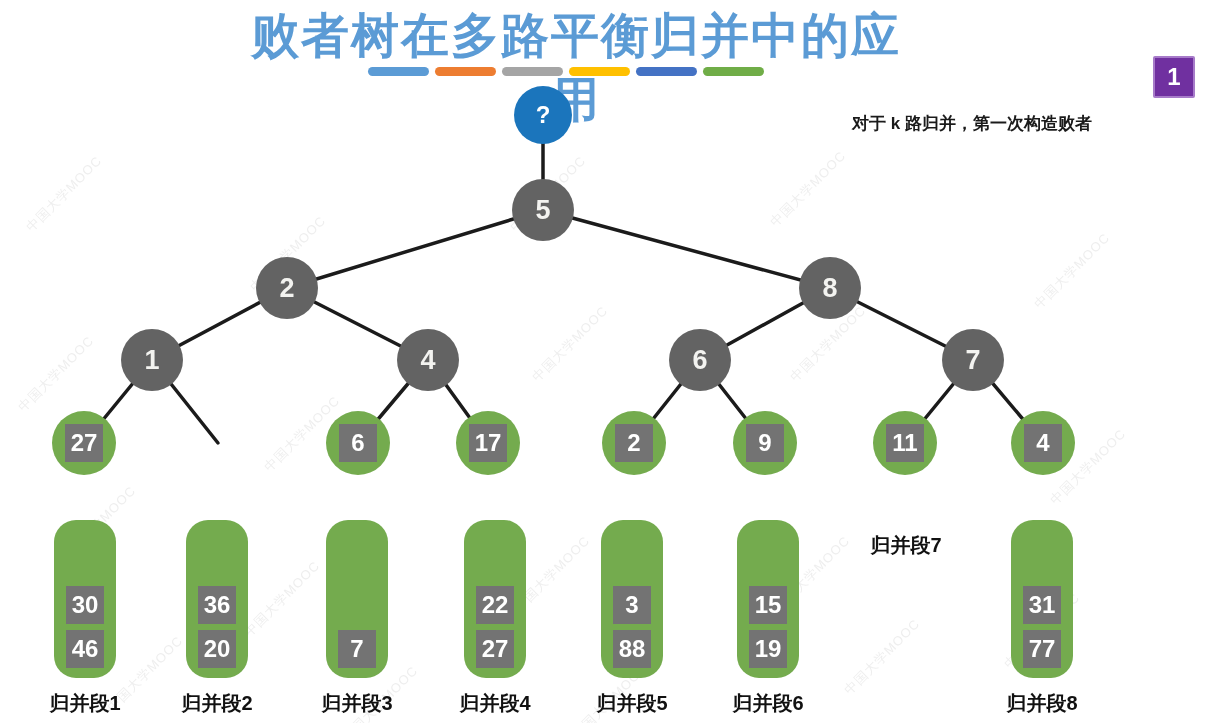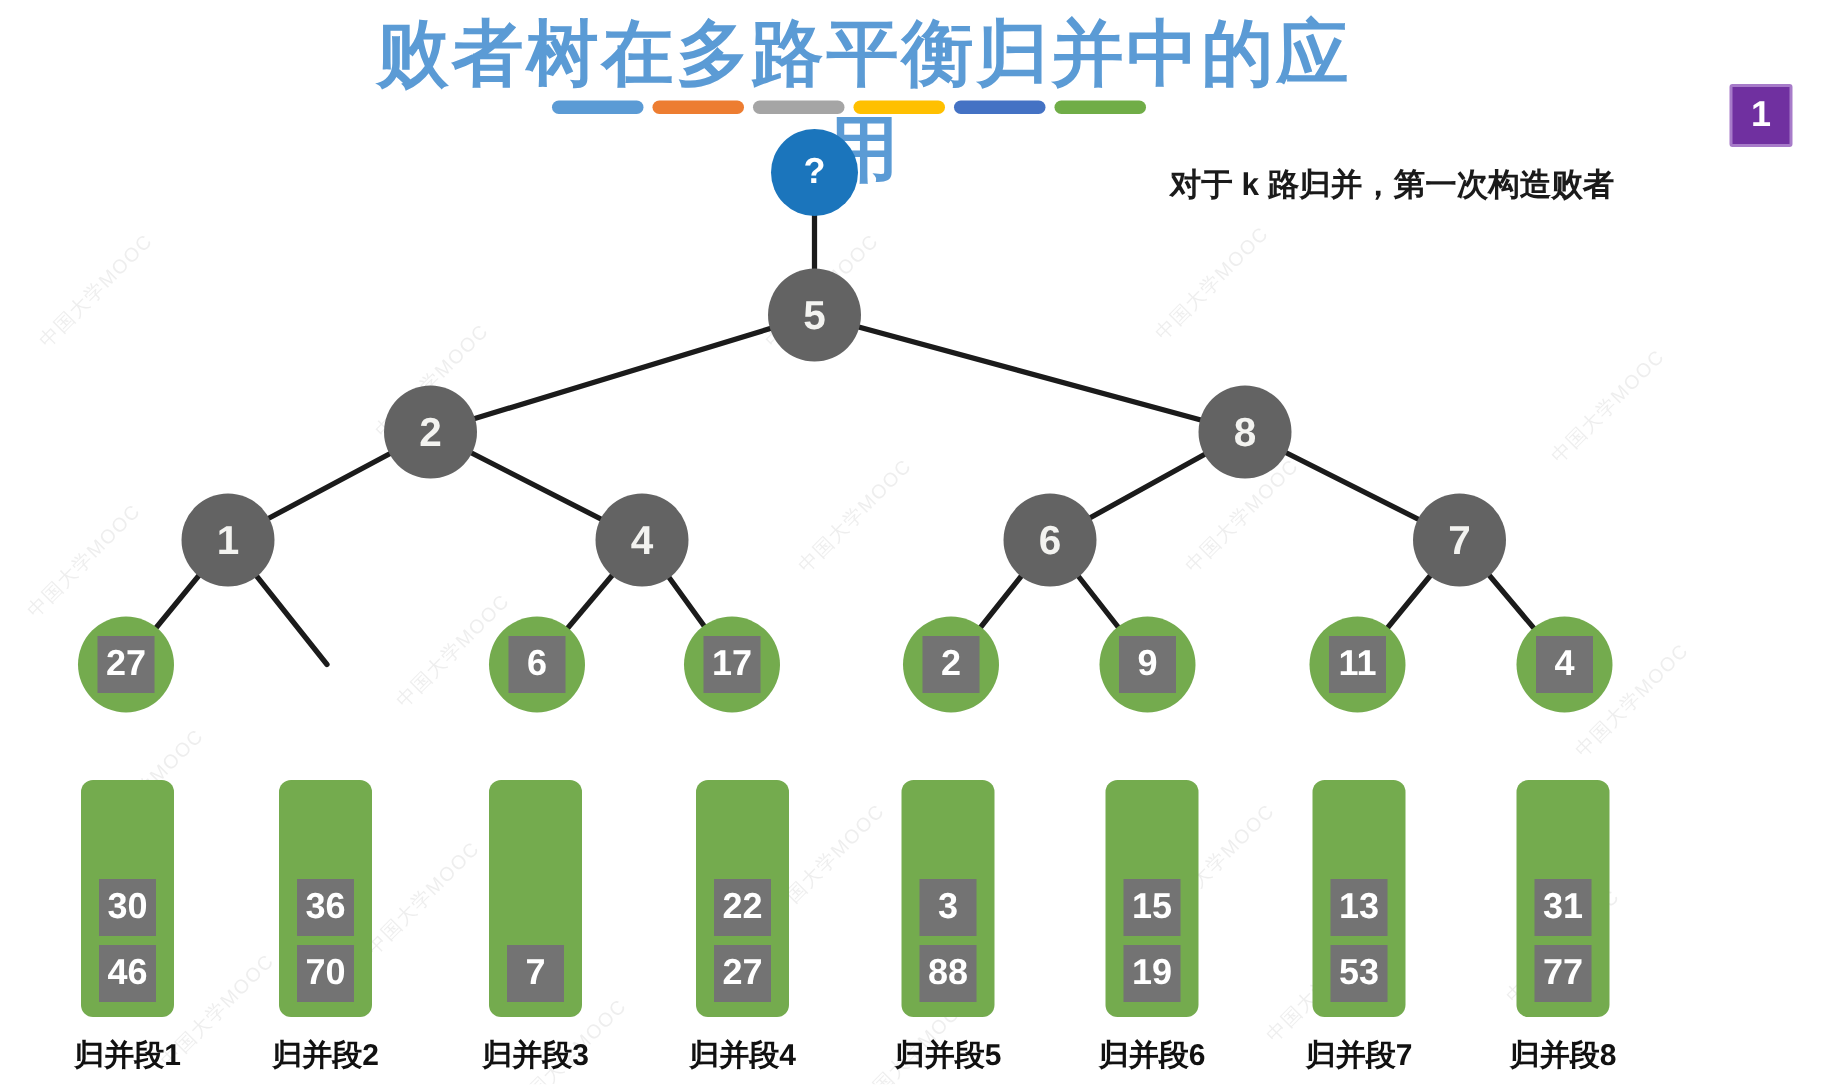--- a/index.html
+++ b/index.html
@@ -14,36 +14,36 @@
   
   .dashes{position:absolute;left:368px;top:67px;display:flex;gap:6px;}
   .dash{width:61px;height:9px;border-radius:5px;display:inline-block;}
   .d1{background:#5B9BD5}.d2{background:#ED7D31}.d3{background:#A5A5A5}
   .d4{background:#FFC000}.d5{background:#4472C4}.d6{background:#70AD47}
   
   .badge{position:absolute;left:1153px;top:56px;width:38px;height:38px;background:#7030A0;
          border:2px solid #A77BC9;border-radius:2px;color:#fff;font-size:24px;font-weight:bold;
          display:flex;align-items:center;justify-content:center;}
   
-  .note{position:absolute;left:744px;top:110px;width:368px;text-align:center;color:#1a1a1a;
-        font-size:21px;font-weight:bold;line-height:28px;}
+  .note{position:absolute;left:788px;top:110px;width:368px;text-align:center;color:#1a1a1a;
+        font-size:17px;font-weight:bold;line-height:28px;}
   
   .edges{position:absolute;left:0;top:0;width:1229px;height:723px;}
   
   .tnode{position:absolute;border-radius:50%;display:flex;align-items:center;justify-content:center;
          color:#fff;font-weight:bold;z-index:2;}
   .tnode.root{width:58px;height:58px;background:#1B75BC;font-size:24px;}
   .tnode.gray{width:62px;height:62px;background:#636363;font-size:27px;color:#F3F3F0;}
   .leaf{position:absolute;width:64px;height:64px;border-radius:50%;background:#74AB4E;
         display:flex;align-items:center;justify-content:center;z-index:2;}
   .chip{width:38px;height:38px;background:#737373;color:#fff;font-size:24px;font-weight:bold;
         display:flex;align-items:center;justify-content:center;flex:none;}
   
   .segment{position:absolute;top:520px;width:90px;display:flex;flex-direction:column;align-items:center;}
-  .segrect{width:62px;height:158px;background:#74AB4E;border-radius:8px;display:flex;
+  .segrect{width:62px;height:158px;background:#74AB4E;border-radius:22px;display:flex;
            flex-direction:column;justify-content:flex-end;align-items:center;gap:6px;
            padding-bottom:10px;box-sizing:border-box;}
   .seglabel{margin-top:12px;font-size:20px;font-weight:bold;color:#111;white-space:nowrap;}
 </style>
 </head>
 <body>
 
 <div class="slide">
 
   <div class="wm" style="left:14px;top:185px">中国大学MOOC</div>
@@ -137,21 +137,21 @@
   <div class="segment" style="left:40px">
     <div class="segrect">
       <span class="chip">30</span>
       <span class="chip">46</span>
     </div>
     <div class="seglabel">归并段1</div>
   </div>
   <div class="segment" style="left:172px">
     <div class="segrect">
       <span class="chip">36</span>
-      <span class="chip">70</span>
+      <span class="chip">20</span>
     </div>
     <div class="seglabel">归并段2</div>
   </div>
   <div class="segment" style="left:312px">
     <div class="segrect">
       <span class="chip">7</span>
 
     </div>
     <div class="seglabel">归并段3</div>
   </div>
@@ -170,24 +170,20 @@
     <div class="seglabel">归并段5</div>
   </div>
   <div class="segment" style="left:723px">
     <div class="segrect">
       <span class="chip">15</span>
       <span class="chip">19</span>
     </div>
     <div class="seglabel">归并段6</div>
   </div>
   <div class="segment" style="left:861px">
-    <div class="segrect">
-      <span class="chip">13</span>
-      <span class="chip">53</span>
-    </div>
     <div class="seglabel">归并段7</div>
   </div>
   <div class="segment" style="left:997px">
     <div class="segrect">
       <span class="chip">31</span>
       <span class="chip">77</span>
     </div>
     <div class="seglabel">归并段8</div>
   </div>
 

